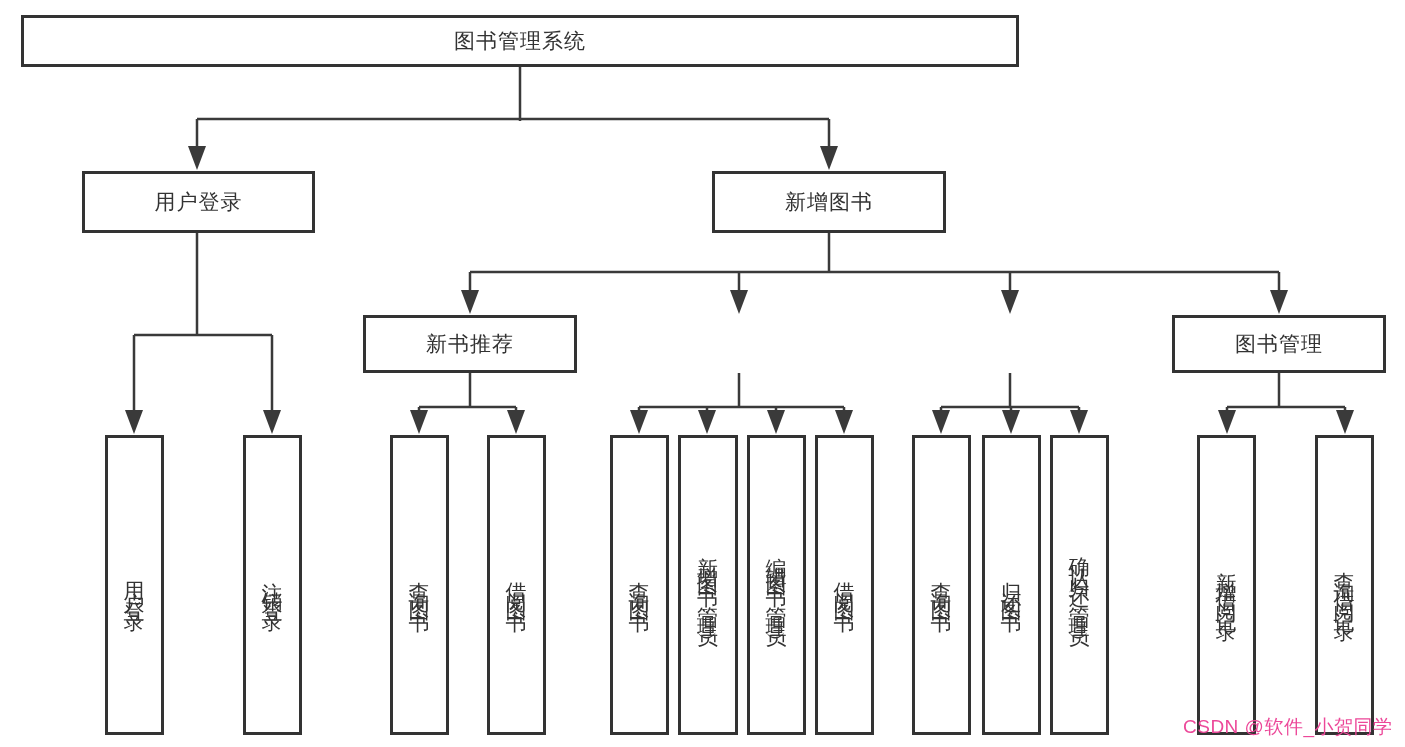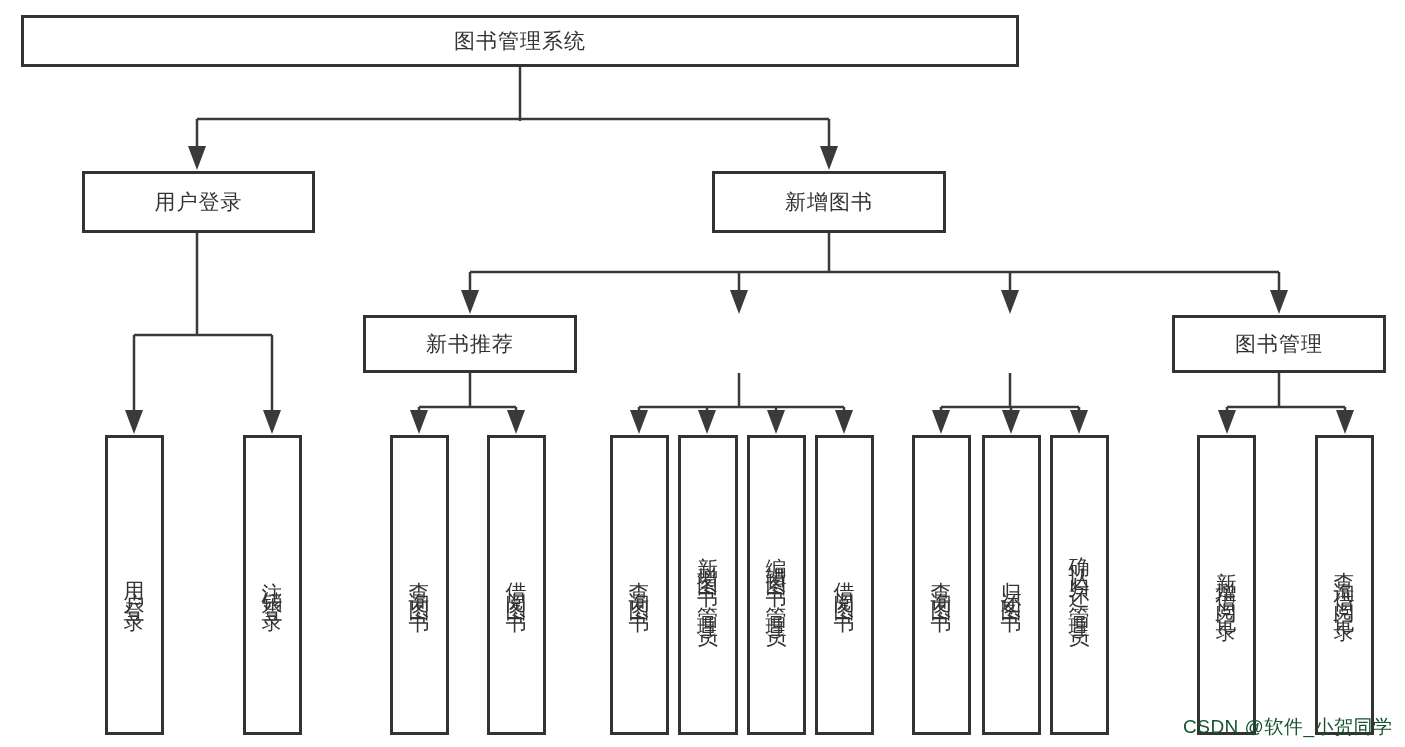--- a/index.html
+++ b/index.html
@@ -13,21 +13,21 @@
   .node{
     position:absolute;box-sizing:border-box;border:3px solid #333333;background:#ffffff;
     display:flex;align-items:center;justify-content:center;color:#333333;
   }
   .node.h{font-size:21px;letter-spacing:1px;white-space:nowrap;}
   .node.v .vt{
     writing-mode:vertical-rl;text-orientation:mixed;
     font-size:21px;letter-spacing:10px;line-height:1;
   }
   .watermark{
-    position:absolute;left:1183px;top:714px;font-size:19px;color:#14532d;
+    position:absolute;left:1183px;top:714px;font-size:19px;color:#ec4899;
     letter-spacing:0.5px;white-space:nowrap;z-index:5;
   }
 </style>
 </head>
 <body>
 
 <div class="stage">
 
   <svg class="wires" viewBox="0 0 1405 747" aria-hidden="true">
     <path class="wire" d="

